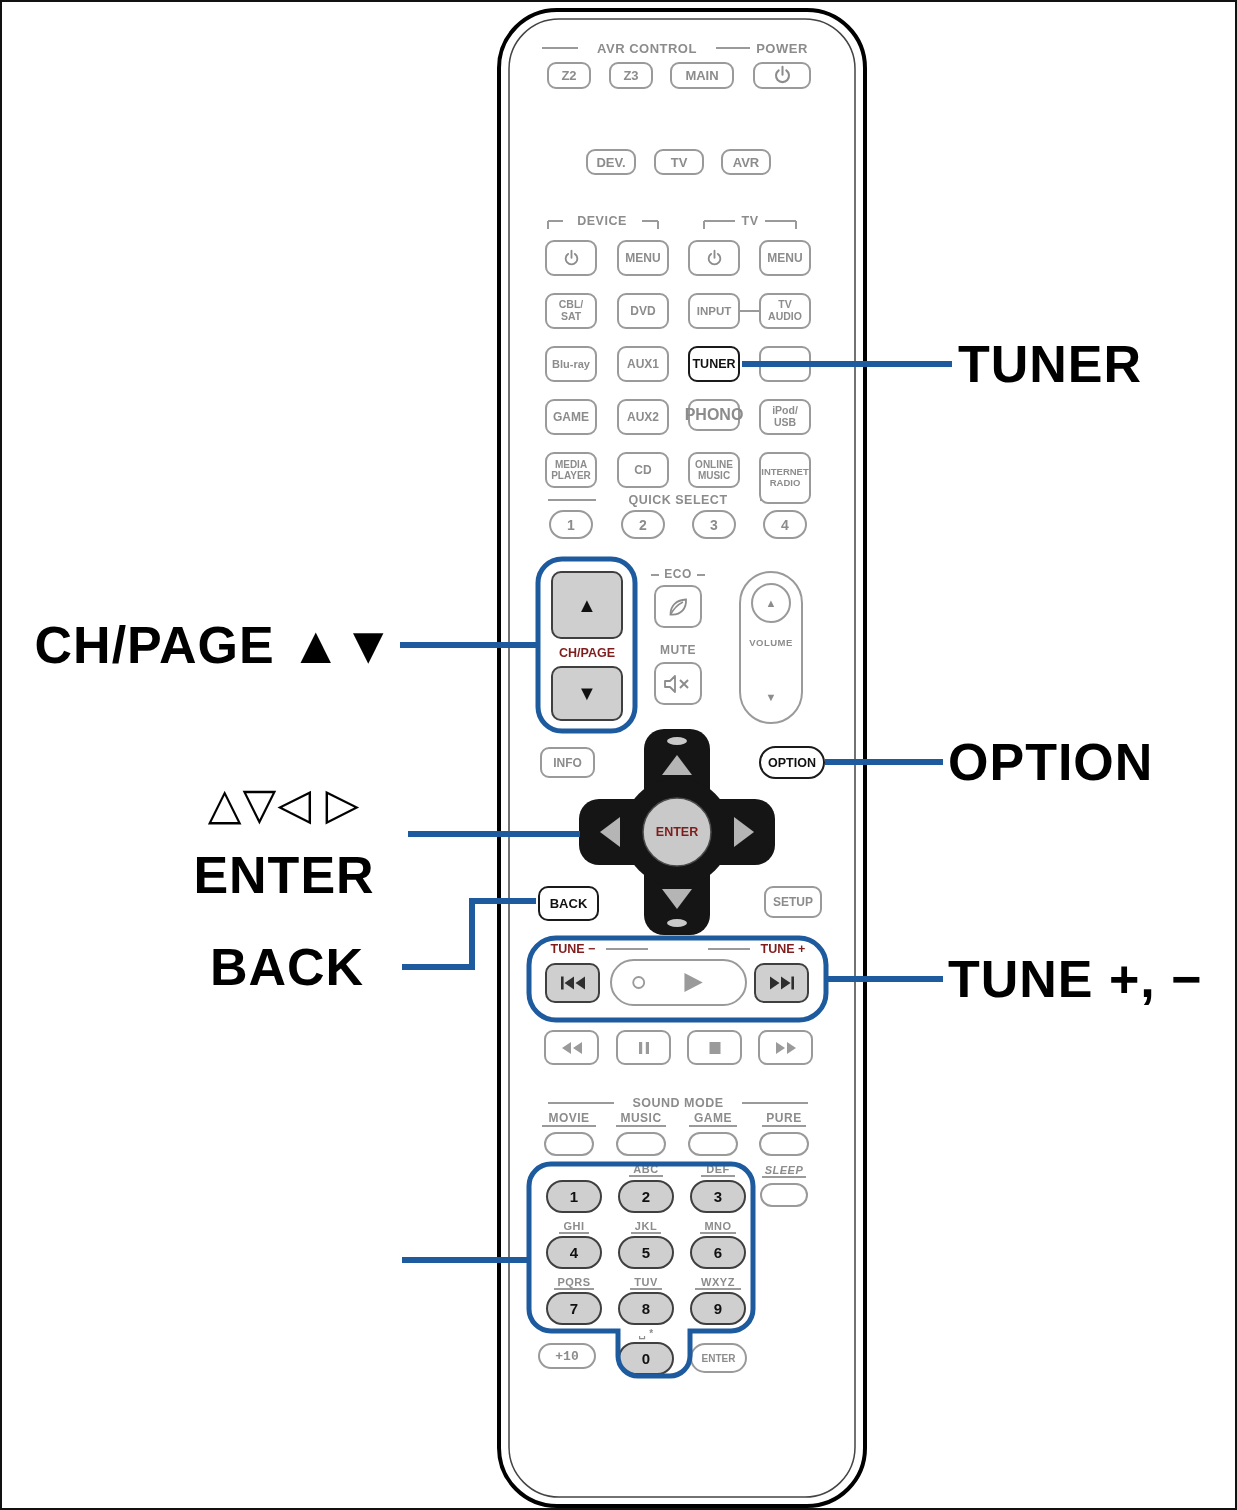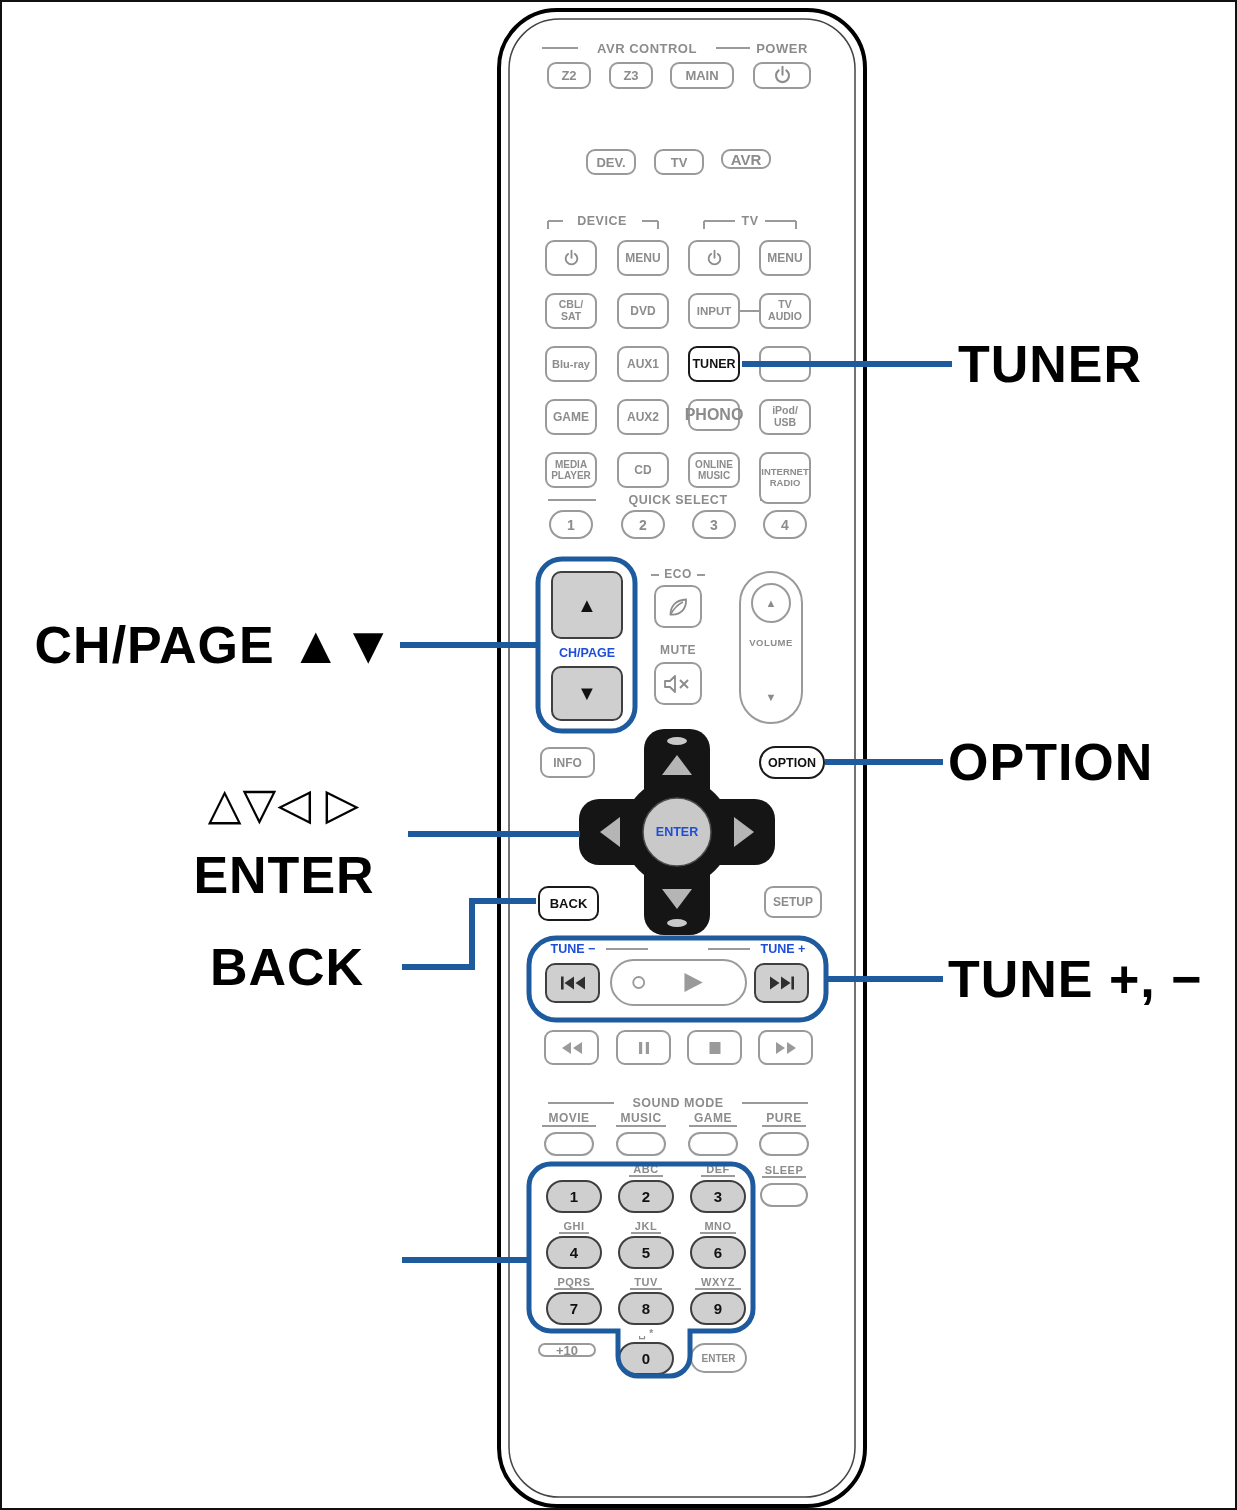--- a/index.html
+++ b/index.html
@@ -9,21 +9,21 @@
     font-family:"Liberation Sans","DejaVu Sans",sans-serif;
     --accent:#1d5a9e;
   }
   .abs{position:absolute;box-sizing:border-box;}
   .c{display:flex;align-items:center;justify-content:center;text-align:center;}
   .gbtn{border:2px solid #9a9a9a;border-radius:9px;background:#fff;color:#8c8c8c;font-weight:700;font-size:12px;}
   .pill{border-radius:999px;}
   .key{background:#cfcfcf;border:2px solid #3f3f3f;color:#111;font-weight:700;}
   .dk{border:2.5px solid #1a1a1a;color:#111;font-weight:700;background:#fff;}
   .sec{color:#8c8c8c;font-weight:700;letter-spacing:.5px;font-size:12.5px;}
-  .blk{color:#1d4ed8;font-weight:700;}
+  .blk{color:#7f1d1d;font-weight:700;}
   .ul{border-bottom:2px solid #9a9a9a;padding-bottom:1px;}
   .pre{white-space:pre-line;line-height:1.12;}
   .callout{font-weight:700;color:#000;font-size:52px;letter-spacing:1px;}
   .hl{fill:none;stroke:var(--accent);stroke-width:5;}
   .cl{fill:none;stroke:var(--accent);stroke-width:6;}
   svg.layer{position:absolute;left:0;top:0;pointer-events:none;}
 </style>
 </head>
 <body>
 
@@ -74,21 +74,21 @@
   <div class="abs c gbtn" style="left:668px;top:60px;width:64px;height:27px;font-size:13px;">MAIN</div>
   <div class="abs c gbtn" style="left:751px;top:60px;width:58px;height:27px;">
     <svg width="19" height="21" viewBox="0 0 24 26">
         <path d="M12 2 V12" stroke="#8c8c8c" stroke-width="2.6" fill="none" stroke-linecap="round"></path>
         <path d="M7.2 6.5 a8.2 8.2 0 1 0 9.6 0" stroke="#8c8c8c" stroke-width="2.6" fill="none" stroke-linecap="round"></path>
       </svg>
   </div>
 
   <div class="abs c gbtn" style="left:584px;top:147px;width:50px;height:26px;font-size:13px;">DEV.</div>
   <div class="abs c gbtn" style="left:652px;top:147px;width:50px;height:26px;font-size:13px;">TV</div>
-  <div class="abs c gbtn" style="left:719px;top:147px;width:50px;height:20px;font-size:15px;">AVR</div>
+  <div class="abs c gbtn" style="left:719px;top:147px;width:50px;height:26px;font-size:13px;">AVR</div>
 
   <div class="abs c sec" style="left:562px;top:211px;width:76px;height:16px;">DEVICE</div>
   <div class="abs c sec" style="left:730px;top:211px;width:36px;height:16px;">TV</div>
 
   <div class="abs c gbtn" style="left:543px;top:238px;width:52px;height:36px;">
     <svg width="17" height="19" viewBox="0 0 24 26">
         <path d="M12 2 V12" stroke="#8c8c8c" stroke-width="2.6" fill="none" stroke-linecap="round"></path>
         <path d="M7.2 6.5 a8.2 8.2 0 1 0 9.6 0" stroke="#8c8c8c" stroke-width="2.6" fill="none" stroke-linecap="round"></path>
       </svg>
   </div>
@@ -223,21 +223,21 @@
   <div class="abs c sec" style="left:610px;top:1093px;width:132px;height:16px;">SOUND MODE</div>
   <div class="abs c sec ul" style="left:540px;top:1110px;width:54px;height:15px;font-size:12px;">MOVIE</div>
   <div class="abs c sec ul" style="left:614px;top:1110px;width:50px;height:15px;font-size:12px;">MUSIC</div>
   <div class="abs c sec ul" style="left:687px;top:1110px;width:48px;height:15px;font-size:12px;">GAME</div>
   <div class="abs c sec ul" style="left:760px;top:1110px;width:44px;height:15px;font-size:12px;">PURE</div>
   <div class="abs gbtn pill" style="left:542px;top:1130px;width:50px;height:24px;"></div>
   <div class="abs gbtn pill" style="left:614px;top:1130px;width:50px;height:24px;"></div>
   <div class="abs gbtn pill" style="left:686px;top:1130px;width:50px;height:24px;"></div>
   <div class="abs gbtn pill" style="left:757px;top:1130px;width:50px;height:24px;"></div>
 
-  <div class="abs c sec ul" style="left:760px;top:1162px;width:44px;height:14px;font-size:11px;">SLEEP</div>
+  <div class="abs c sec ul" style="left:760px;top:1162px;width:44px;height:14px;font-size:11px;font-style:italic;">SLEEP</div>
   <div class="abs gbtn pill" style="left:758px;top:1181px;width:48px;height:24px;"></div>
 
   <div class="abs c sec ul" style="left:627px;top:1161px;width:34px;height:14px;font-size:11px;">ABC</div>
   <div class="abs c sec ul" style="left:699px;top:1161px;width:34px;height:14px;font-size:11px;">DEF</div>
   <div class="abs c key pill" style="left:544px;top:1178px;width:56px;height:33px;font-size:15px;">1</div>
   <div class="abs c key pill" style="left:616px;top:1178px;width:56px;height:33px;font-size:15px;">2</div>
   <div class="abs c key pill" style="left:688px;top:1178px;width:56px;height:33px;font-size:15px;">3</div>
 
   <div class="abs c sec ul" style="left:557px;top:1218px;width:30px;height:14px;font-size:11px;">GHI</div>
   <div class="abs c sec ul" style="left:629px;top:1218px;width:30px;height:14px;font-size:11px;">JKL</div>
@@ -247,21 +247,21 @@
   <div class="abs c key pill" style="left:688px;top:1234px;width:56px;height:33px;font-size:15px;">6</div>
 
   <div class="abs c sec ul" style="left:552px;top:1274px;width:40px;height:14px;font-size:11px;">PQRS</div>
   <div class="abs c sec ul" style="left:628px;top:1274px;width:32px;height:14px;font-size:11px;">TUV</div>
   <div class="abs c sec ul" style="left:693px;top:1274px;width:46px;height:14px;font-size:11px;">WXYZ</div>
   <div class="abs c key pill" style="left:544px;top:1290px;width:56px;height:33px;font-size:15px;">7</div>
   <div class="abs c key pill" style="left:616px;top:1290px;width:56px;height:33px;font-size:15px;">8</div>
   <div class="abs c key pill" style="left:688px;top:1290px;width:56px;height:33px;font-size:15px;">9</div>
 
   <div class="abs c sec" style="left:626px;top:1325px;width:36px;height:13px;font-size:10px;">␣ *</div>
-  <div class="abs c gbtn pill" style="left:536px;top:1341px;width:58px;height:14px;font-size:13px;">+10</div>
+  <div class="abs c gbtn pill" style="left:536px;top:1341px;width:58px;height:26px;font-size:13px;font-family:Liberation Mono, monospace;">+10</div>
   <div class="abs c key pill" style="left:616px;top:1340px;width:56px;height:33px;font-size:15px;">0</div>
   <div class="abs c gbtn pill" style="left:688px;top:1341px;width:57px;height:30px;font-size:10px;">ENTER</div>
 
   <svg class="layer" width="1237" height="1510">
     <rect x="536" y="557" width="97" height="172" rx="24" class="hl"></rect>
     <rect x="527" y="936" width="297" height="82" rx="27" class="hl"></rect>
     <path d="M550 1162 L729 1162 A22 22 0 0 1 751 1184 L751 1307 A22 22 0 0 1 729 1329 L688 1329 L688 1354 A20 20 0 0 1 668 1374 L636 1374 A20 20 0 0 1 616 1354 L616 1329 L549 1329 A22 22 0 0 1 527 1307 L527 1184 A22 22 0 0 1 549 1162 Z" class="hl"></path>
     <path d="M740 362 H950" class="cl"></path>
     <path d="M398 643 H536" class="cl"></path>
     <path d="M823 760 H941" class="cl"></path>

